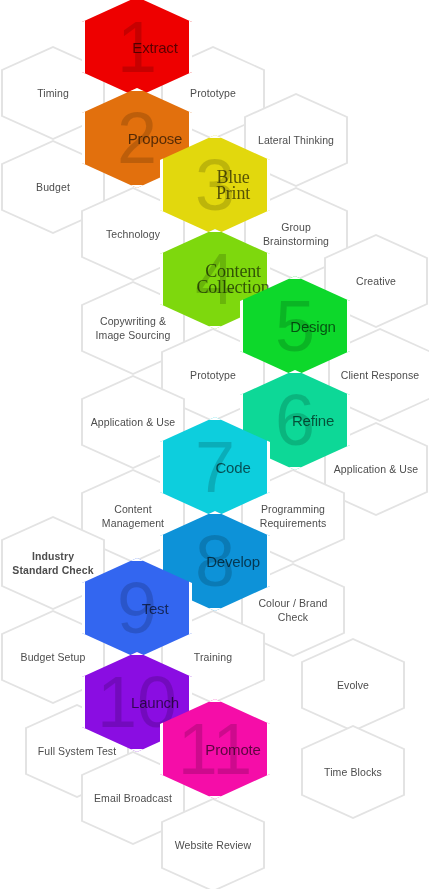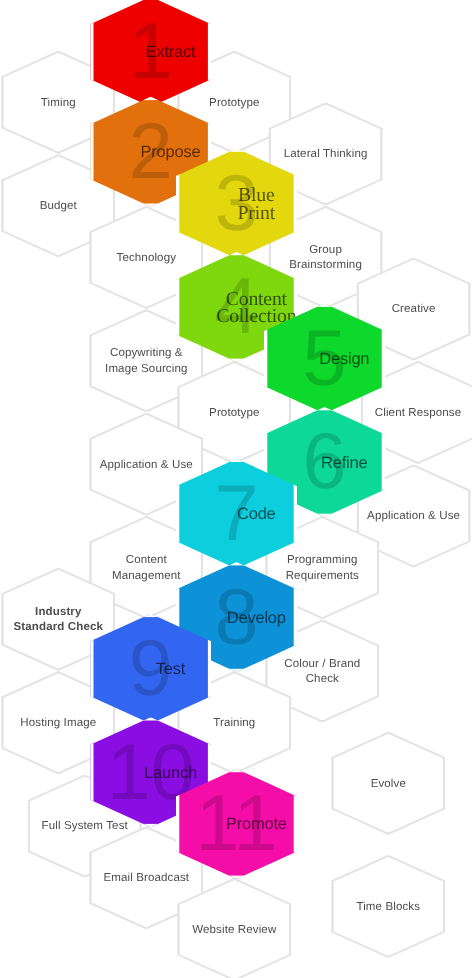--- a/index.html
+++ b/index.html
@@ -156,44 +156,44 @@
         <span class="tag">Industry Standard Check</span>
       </div>
     </div>
     <div class="hex empty" style="left: 241px; top: 563px;">
       <div class="inner">
         <span class="tag">Colour / Brand Check</span>
       </div>
     </div>
     <div class="hex empty" style="left: 1px; top: 610px;">
       <div class="inner">
-        <span class="tag">Hosting Image</span>
+        <span class="tag">Budget Setup</span>
       </div>
     </div>
     <div class="hex empty" style="left: 161px; top: 610px;">
       <div class="inner">
         <span class="tag">Training</span>
       </div>
     </div>
-    <div class="hex empty" style="left: 301px; top: 665px; padding-left: 20px;">
+    <div class="hex empty" style="left: 301px; top: 638px; padding-left: 20px;">
       <div class="inner">
         <span class="tag">Evolve</span>
       </div>
     </div>
     <div class="hex empty" style="left: 1px; top: 704px; margin-left: 24px;">
       <div class="inner">
         <span class="tag">Full System Test</span>
       </div>
     </div>
     <div class="hex empty" style="left: 81px; top: 751px;">
       <div class="inner">
         <span class="tag">Email Broadcast</span>
       </div>
     </div>
-    <div class="hex empty" style="left: 301px; top: 777px;">
+    <div class="hex empty" style="left: 301px; top: 725px;">
       <div class="inner">
         <span class="tag">Time Blocks</span>
       </div>
     </div>
     <div class="hex empty" style="left: 161px; top: 798px;">
       <div class="inner">
         <span class="tag">Website Review</span>
       </div>
     </div>
     <div class="hex step" style="left: 82px; top: -3px; background: rgb(238, 0, 0);">

